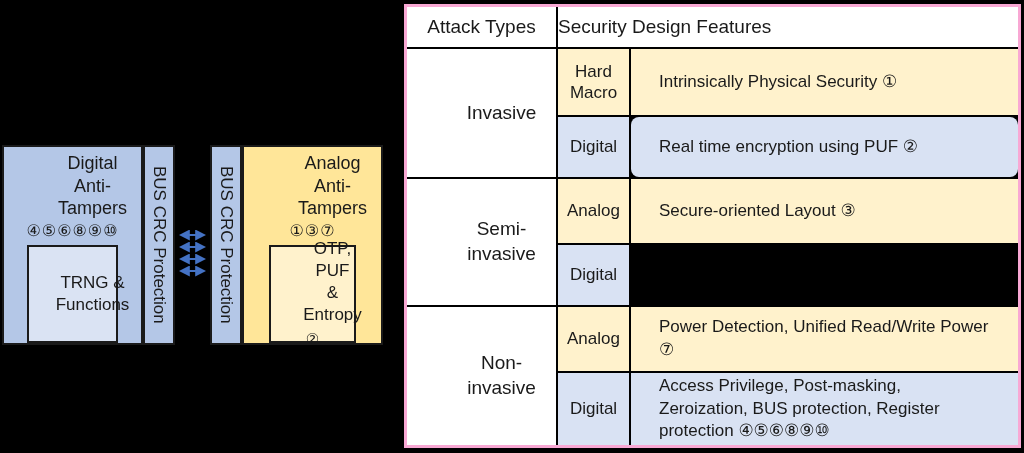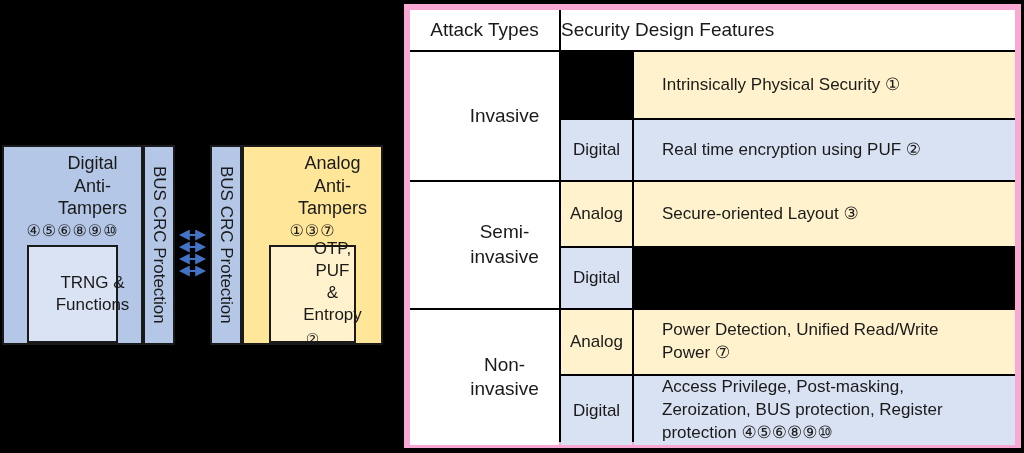--- a/index.html
+++ b/index.html
@@ -44,21 +44,21 @@
   .bus-strip span{
     writing-mode:vertical-rl;
     font-size:17px;white-space:nowrap;
   }
   .arrows-svg{position:absolute;left:175px;top:145px;}
 
   
   .sec-table{
     position:absolute;left:404px;top:4px;width:617px;height:444px;
     box-sizing:border-box;
-    background:#000;border:6px solid #f9a8d4;
+    background:#000;border:3px solid #f9a8d4;
     display:grid;
     grid-template-columns:149px 71px 1fr;
     grid-template-rows:40px 66px 60px 64px 60px 64px 1fr;
     gap:2px;
   }
   .cell{
     display:flex;align-items:center;
     box-sizing:border-box;
   }
   .c-white{background:#fff;}
@@ -122,24 +122,25 @@
 
   <div class="cell c-white c-center hdr" style="grid-column:1;grid-row:1;">Attack Types</div>
   <div class="cell c-white hdr hdr-features" style="grid-column:2 / span 2;grid-row:1;">Security Design Features</div>
 
   <div class="cell c-white c-center attack pre attack-invasive">Invasive</div>
   <div class="cell c-white c-center attack pre attack-semi">Semi-
 invasive</div>
   <div class="cell c-white c-center attack pre attack-non">Non-
 invasive</div>
 
+  <div class="cell c-gold type-cell" style="grid-column:2;grid-row:2;">Hard Macro</div>
   <div class="cell c-gold feat-cell" style="grid-column:3;grid-row:2;">Intrinsically Physical Security ①</div>
 
   <div class="cell c-blue type-cell" style="grid-column:2;grid-row:3;">Digital</div>
-  <div class="cell c-blue feat-cell" style="grid-column:3;grid-row:3;">Real time encryption using PUF ②</div>
+  <div class="cell c-blue feat-cell" style="grid-column:3;grid-row:3;border-radius:8px;">Real time encryption using PUF ②</div>
 
   <div class="cell c-gold type-cell" style="grid-column:2;grid-row:4;">Analog</div>
   <div class="cell c-gold feat-cell" style="grid-column:3;grid-row:4;">Secure-oriented Layout ③</div>
 
   <div class="cell c-blue type-cell" style="grid-column:2;grid-row:5;">Digital</div>
 
   <div class="cell c-gold type-cell" style="grid-column:2;grid-row:6;">Analog</div>
   <div class="cell c-gold feat-cell" style="grid-column:3;grid-row:6;">Power Detection, Unified Read/Write Power ⑦</div>
 
   <div class="cell c-blue type-cell" style="grid-column:2;grid-row:7;">Digital</div>

